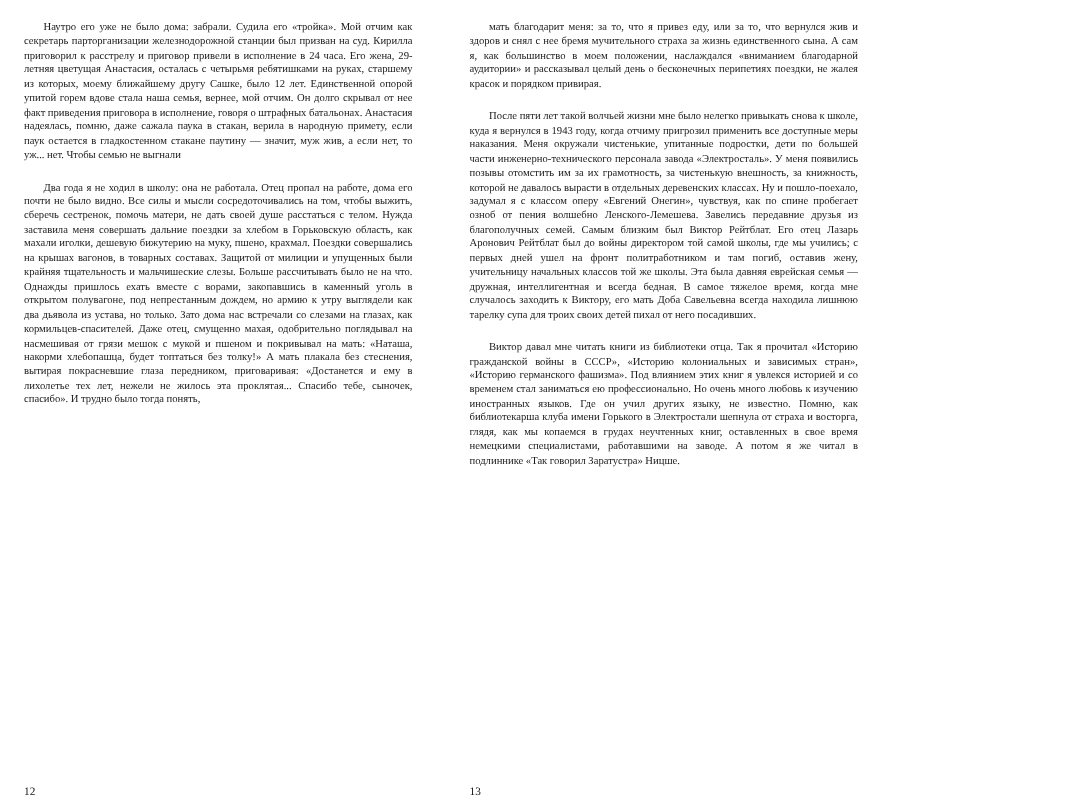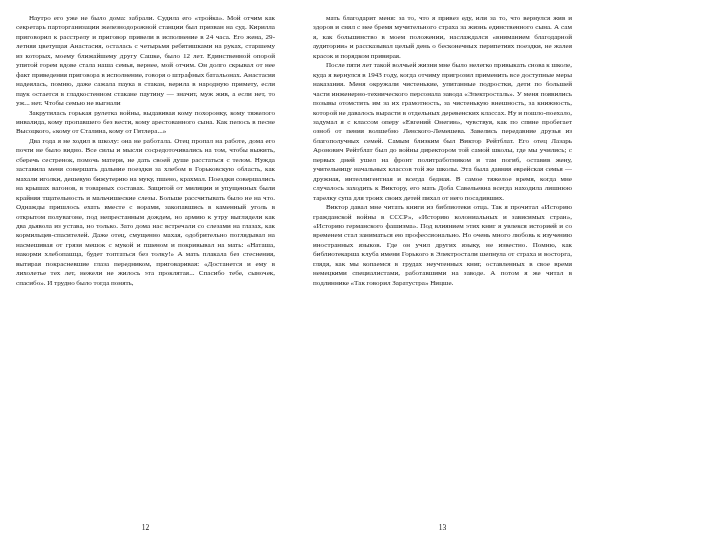--- a/index.html
+++ b/index.html
@@ -39,40 +39,39 @@
     font-size: 7.1px;
     line-height: 9.45px;
     text-align: justify;
     text-indent: 13px;
     margin: 0;
     hyphens: auto;
     -webkit-hyphens: auto;
     word-spacing: -0.1px;
   }
   .para + .para {
-    margin-top: 0px;
+    margin-top: 12px;
   }
   .page-number {
     flex: 0 0 auto;
-    text-align: center;
+    text-align: left;
     font-size: 7.5px;
     padding-top: 10px;
     padding-bottom: 2px;
     color: #111;
   }
 </style>
 </head>
 <body>
 
 <div class="spread">
 
   <div class="page">
     <div class="page-body">
       <p class="para">Наутро его уже не было дома: забрали. Судила его «тройка». Мой отчим как секретарь парторганизации железнодорожной станции был призван на суд. Кирилла приговорил к расстрелу и приговор привели в исполнение в 24 часа. Его жена, 29-летняя цветущая Анастасия, осталась с четырьмя ребятишками на руках, старшему из которых, моему ближайшему другу Сашке, было 12 лет. Единственной опорой упитой горем вдове стала наша семья, вернее, мой отчим. Он долго скрывал от нее факт приведения приговора в исполнение, говоря о штрафных батальонах. Анастасия надеялась, помню, даже сажала паука в стакан, верила в народную примету, если паук остается в гладкостенном стакане паутину — значит, муж жив, а если нет, то уж... нет. Чтобы семью не выгнали</p>
-      <p class="para">Закрутилась горькая рулетка войны, выдавивая кому похоронку, кому тяжелого инвалида, кому пропавшего без вести, кому арестованного сына. Как пелось в песне Высоцкого, «кому от Сталина, кому от Гитлера...»</p>
       <p class="para">Два года я не ходил в школу: она не работала. Отец пропал на работе, дома его почти не было видно. Все силы и мысли сосредоточивались на том, чтобы выжить, сберечь сестренок, помочь матери, не дать своей душе расстаться с телом. Нужда заставила меня совершать дальние поездки за хлебом в Горьковскую область, как махали иголки, дешевую бижутерию на муку, пшено, крахмал. Поездки совершались на крышах вагонов, в товарных составах. Защитой от милиции и упущенных были крайняя тщательность и мальчишеские слезы. Больше рассчитывать было не на что. Однажды пришлось ехать вместе с ворами, закопавшись в каменный уголь в открытом полувагоне, под непрестанным дождем, но армию к утру выглядели как два дьявола из устава, но только. Зато дома нас встречали со слезами на глазах, как кормильцев-спасителей. Даже отец, смущенно махая, одобрительно поглядывал на насмешивая от грязи мешок с мукой и пшеном и покривывал на мать: «Наташа, накорми хлебопашца, будет топтаться без толку!» А мать плакала без стеснения, вытирая покрасневшие глаза передником, приговаривая: «Достанется и ему в лихолетье тех лет, нежели не жилось эта проклятая... Спасибо тебе, сыночек, спасибо». И трудно было тогда понять,</p>
     </div>
     <div class="page-number">12</div>
   </div>
 
   <div class="page">
     <div class="page-body">
       <p class="para">мать благодарит меня: за то, что я привез еду, или за то, что вернулся жив и здоров и снял с нее бремя мучительного страха за жизнь единственного сына. А сам я, как большинство в моем положении, наслаждался «вниманием благодарной аудитории» и рассказывал целый день о бесконечных перипетиях поездки, не жалея красок и порядком привирая.</p>
       <p class="para">После пяти лет такой волчьей жизни мне было нелегко привыкать снова к школе, куда я вернулся в 1943 году, когда отчиму пригрозил применить все доступные меры наказания. Меня окружали чистенькие, упитанные подростки, дети по большей части инженерно-технического персонала завода «Электросталь». У меня появились позывы отомстить им за их грамотность, за чистенькую внешность, за книжность, которой не давалось вырасти в отдельных деревенских классах. Ну и пошло-поехало, задумал я с классом оперу «Евгений Онегин», чувствуя, как по спине пробегает озноб от пения волшебно Ленского-Лемешева. Завелись передавние друзья из благополучных семей. Самым близким был Виктор Рейтблат. Его отец Лазарь Аронович Рейтблат был до войны директором той самой школы, где мы учились; с первых дней ушел на фронт политработником и там погиб, оставив жену, учительницу начальных классов той же школы. Эта была давняя еврейская семья — дружная, интеллигентная и всегда бедная. В самое тяжелое время, когда мне случалось заходить к Виктору, его мать Доба Савельевна всегда находила лишнюю тарелку супа для троих своих детей пихал от него посадивших.</p>
       <p class="para">Виктор давал мне читать книги из библиотеки отца. Так я прочитал «Историю гражданской войны в СССР», «Историю колониальных и зависимых стран», «Историю германского фашизма». Под влиянием этих книг я увлекся историей и со временем стал заниматься ею профессионально. Но очень много любовь к изучению иностранных языков. Где он учил других языку, не известно. Помню, как библиотекарша клуба имени Горького в Электростали шепнула от страха и восторга, глядя, как мы копаемся в грудах неучтенных книг, оставленных в свое время немецкими специалистами, работавшими на заводе. А потом я же читал в подлиннике «Так говорил Заратустра» Ницше.</p>

